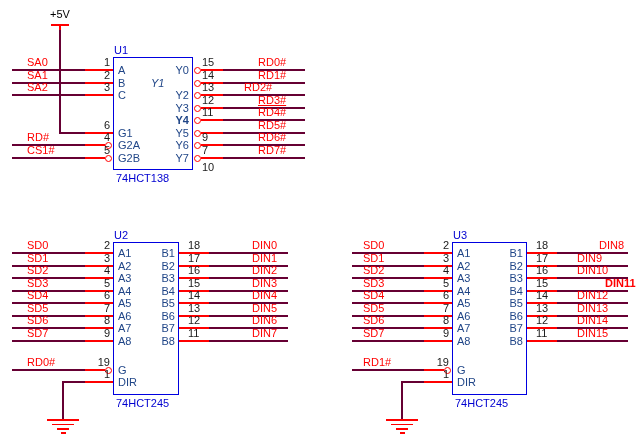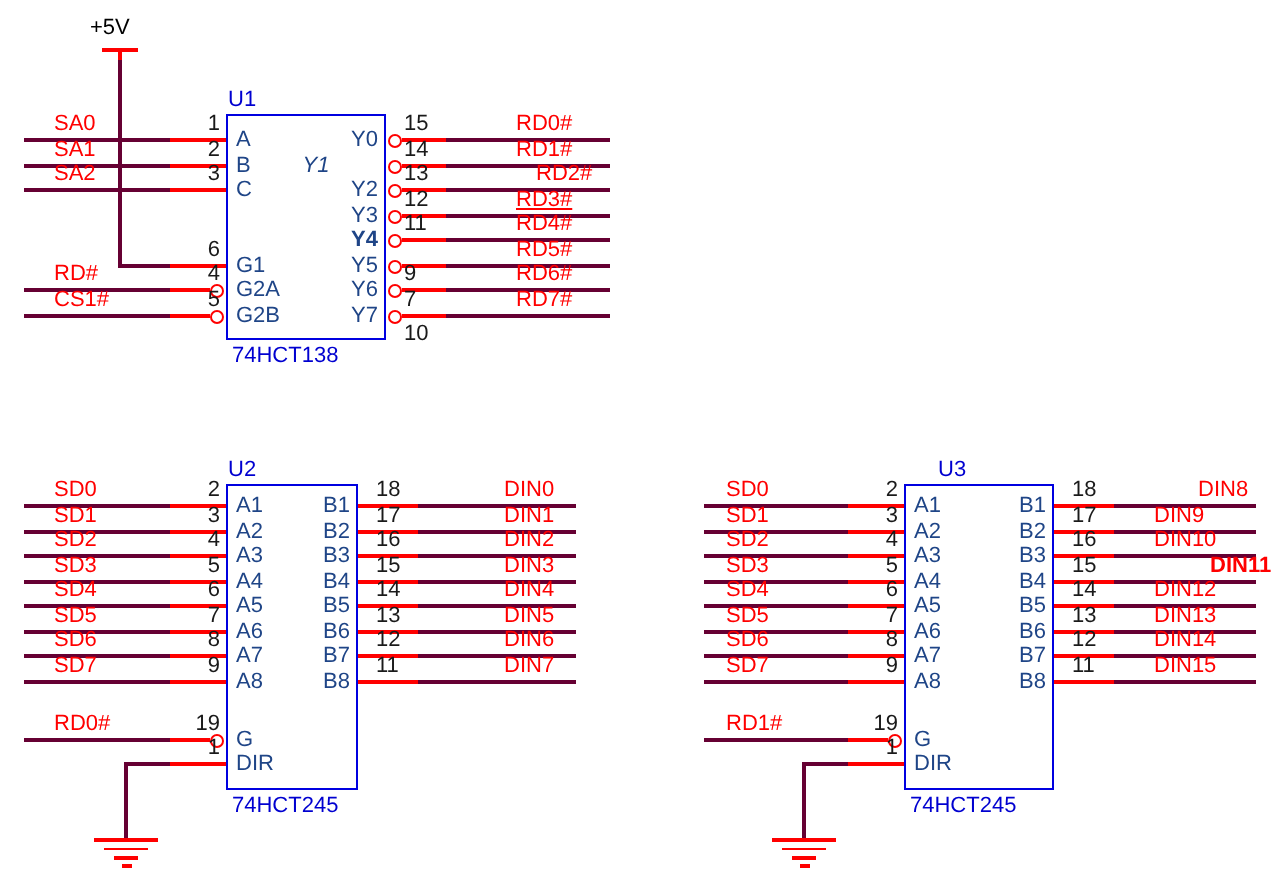--- a/index.html
+++ b/index.html
@@ -20,21 +20,21 @@
   .red{position:absolute;background:var(--pin);}
   .bubble{position:absolute;width:7px;height:7px;border:1.5px solid var(--pin);
           border-radius:50%;background:#fff;box-sizing:border-box;}
   .body{position:absolute;border:1.5px solid var(--outline);box-sizing:border-box;background:transparent;}
 </style>
 </head>
 <body>
 
 <div id="canvas">
 
-  <div class="t blk" style="left:45px;top:9px;width:30px;">+5V</div>
+  <div class="t blk" style="left:45px;top:9px;width:30px;text-align:center;">+5V</div>
   <div class="red" style="left:51px;top:24px;width:18px;height:2px;"></div>
   <div class="red" style="left:59.25px;top:24px;width:1.5px;height:7px;"></div>
 
   <div id="parts">
       <div class="body" style="left: 113px; top: 57px; width: 80px; height: 113px;"></div>
       <div class="t ref" style="left: 114px; top: 45px;">U1</div>
       <div class="t ref" style="left: 116px; top: 173px;">74HCT138</div>
       <div class="wire" style="left: 12px; top: 69px; width: 73px; height: 1.5px;"></div>
       <div class="t net" style="left: 27px; top: 57px;">SA0</div>
       <div class="pin" style="left: 85px; top: 69px; width: 28px; height: 1.5px;"></div>
@@ -70,28 +70,28 @@
       <div class="bubble" style="left: 194px; top: 66.5px;"></div>
       <div class="pin" style="left: 201px; top: 69px; width: 22px; height: 1.5px;"></div>
       <div class="wire" style="left: 223px; top: 69px; width: 82px; height: 1.5px;"></div>
       <div class="t pnum" style="left: 202px; top: 57px;">15</div>
       <div class="t pname" style="left: 151px; top: 64px; width: 38px; text-align: right;">Y0</div>
       <div class="t net" style="left: 258px; top: 57px;">RD0#</div>
       <div class="bubble" style="left: 194px; top: 79.5px;"></div>
       <div class="pin" style="left: 201px; top: 82px; width: 22px; height: 1.5px;"></div>
       <div class="wire" style="left: 223px; top: 82px; width: 82px; height: 1.5px;"></div>
       <div class="t pnum" style="left: 202px; top: 70px;">14</div>
-      <div class="t pname" style="left: 139px; top: 77px; width: 38px; text-align: center; font-style: italic;">Y1</div>
+      <div class="t pname" style="left: 151px; top: 77px; width: 38px; text-align: left; font-style: italic;">Y1</div>
       <div class="t net" style="left: 258px; top: 70px;">RD1#</div>
       <div class="bubble" style="left: 194px; top: 91.5px;"></div>
       <div class="pin" style="left: 201px; top: 94px; width: 22px; height: 1.5px;"></div>
       <div class="wire" style="left: 223px; top: 94px; width: 82px; height: 1.5px;"></div>
       <div class="t pnum" style="left: 202px; top: 82px;">13</div>
       <div class="t pname" style="left: 151px; top: 89px; width: 38px; text-align: right;">Y2</div>
-      <div class="t net" style="left: 268px; top: 82px;">RD2#</div>
+      <div class="t net" style="left: 244px; top: 82px;">RD2#</div>
       <div class="bubble" style="left: 194px; top: 104.5px;"></div>
       <div class="pin" style="left: 201px; top: 107px; width: 22px; height: 1.5px;"></div>
       <div class="wire" style="left: 223px; top: 107px; width: 82px; height: 1.5px;"></div>
       <div class="t pnum" style="left: 202px; top: 95px;">12</div>
       <div class="t pname" style="left: 151px; top: 102px; width: 38px; text-align: right;">Y3</div>
       <div class="t net" style="left: 258px; top: 95px; text-decoration: underline;">RD3#</div>
       <div class="bubble" style="left: 194px; top: 116.5px;"></div>
       <div class="pin" style="left: 201px; top: 119px; width: 22px; height: 1.5px;"></div>
       <div class="wire" style="left: 223px; top: 119px; width: 82px; height: 1.5px;"></div>
       <div class="t pnum" style="left: 202px; top: 107px;">11</div>
@@ -207,21 +207,21 @@
       <div class="wire" style="left: 209px; top: 327px; width: 79px; height: 1.5px;"></div>
       <div class="t pnum" style="left: 188px; top: 315px;">12</div>
       <div class="t pname" style="left: 137px; top: 322px; width: 38px; text-align: right;">B7</div>
       <div class="t net" style="left: 252px; top: 315px;">DIN6</div>
       <div class="pin" style="left: 179px; top: 340px; width: 30px; height: 1.5px;"></div>
       <div class="wire" style="left: 209px; top: 340px; width: 79px; height: 1.5px;"></div>
       <div class="t pnum" style="left: 188px; top: 328px;">11</div>
       <div class="t pname" style="left: 137px; top: 335px; width: 38px; text-align: right;">B8</div>
       <div class="t net" style="left: 252px; top: 328px;">DIN7</div>
       <div class="body" style="left: 452px; top: 242px; width: 75px; height: 153px;"></div>
-      <div class="t ref" style="left: 453px; top: 230px; margin-left: 16px;">U3</div>
+      <div class="t ref" style="left: 453px; top: 230px;">U3</div>
       <div class="t ref" style="left: 455px; top: 398px;">74HCT245</div>
       <div class="wire" style="left: 352px; top: 252px; width: 72px; height: 1.5px;"></div>
       <div class="t net" style="left: 363px; top: 240px;">SD0</div>
       <div class="pin" style="left: 424px; top: 252px; width: 28px; height: 1.5px;"></div>
       <div class="t pnum" style="left: 426px; top: 240px; width: 23px; text-align: right;">2</div>
       <div class="t pname" style="left: 457px; top: 247px;">A1</div>
       <div class="wire" style="left: 352px; top: 265px; width: 72px; height: 1.5px;"></div>
       <div class="t net" style="left: 363px; top: 253px;">SD1</div>
       <div class="pin" style="left: 424px; top: 265px; width: 28px; height: 1.5px;"></div>
       <div class="t pnum" style="left: 426px; top: 253px; width: 23px; text-align: right;">3</div>

